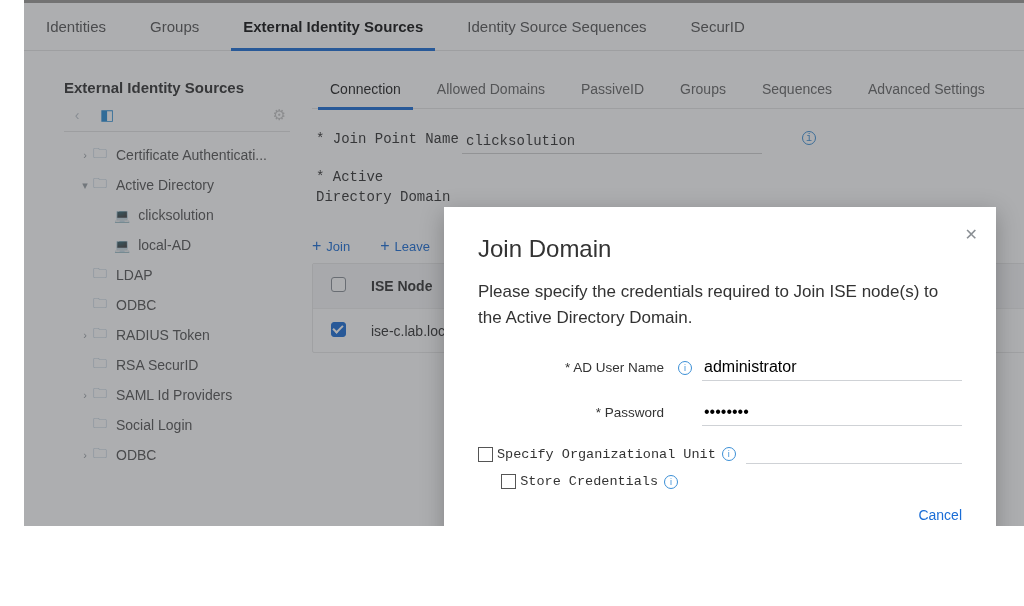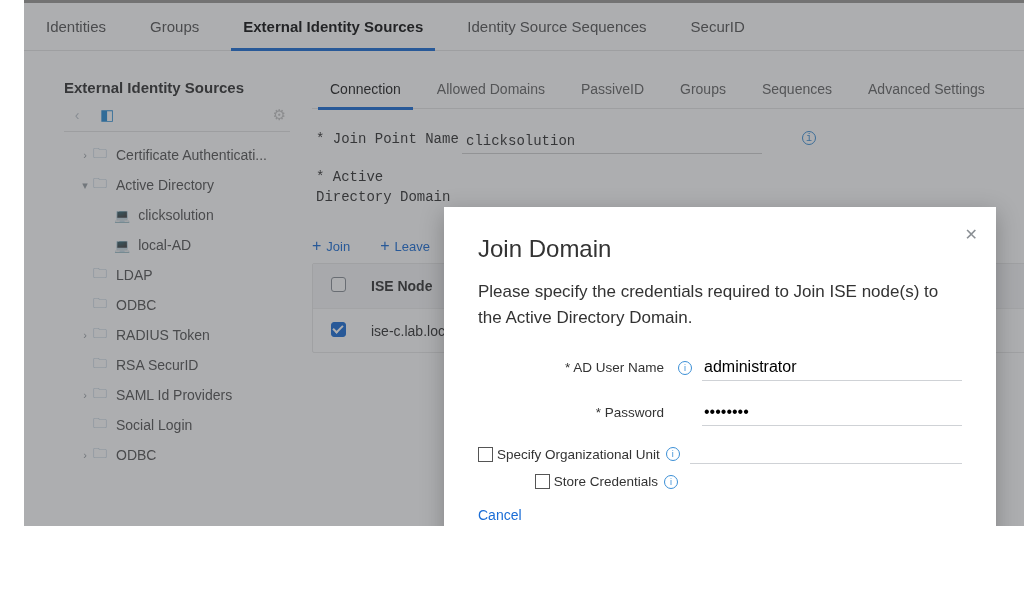--- a/index.html
+++ b/index.html
@@ -50,24 +50,24 @@
   .modal h2{margin:0 0 16px 0;font-size:24px;font-weight:400;color:#333;}
   .modal .desc{font-size:17px;color:#333;line-height:1.5;margin-bottom:24px;}
   .mrow{display:flex;align-items:center;margin-bottom:18px;}
   .mrow .mlbl{width:200px;text-align:right;font-size:13.5px;color:#333;padding-right:14px;}
   .mrow .minfo{width:14px;height:14px;border:1px solid #3b8fd6;border-radius:50%;display:inline-flex;align-items:center;justify-content:center;font-size:9px;color:#3b8fd6;margin-right:10px;cursor:pointer;}
   .mrow input[type=text],.mrow input[type=password]{flex:1;border:none;border-bottom:1px solid #cfd2d6;padding:4px 2px;font-size:16px;outline:none;}
   .chkrow{display:flex;align-items:center;margin-top:6px;margin-bottom:10px;}
   .chkrow .chkwrap{width:200px;display:flex;justify-content:flex-end;align-items:center;padding-right:0;}
   .chkrow .chkwrap.right{justify-content:flex-end;align-items:center;}
   .chkbox{width:15px;height:15px;border:1.5px solid #555;display:inline-block;margin-right:4px;}
-  .chkrow .chklbl{font-size:13.5px;color:#333;}
+  .chkrow .chklbl{font-size:13.5px;color:#333;font-family:Liberation Mono, monospace;}
   .chkrow .minfo2{width:14px;height:14px;border:1px solid #3b8fd6;border-radius:50%;display:inline-flex;align-items:center;justify-content:center;font-size:9px;color:#3b8fd6;margin-left:6px;cursor:pointer;}
   .chkrow .ouline{flex:1;border-bottom:1px solid #cfd2d6;margin-left:10px;height:20px;}
-  .mfoot{display:flex;align-items:center;margin-top:18px;gap:24px;}
+  .mfoot{display:flex;justify-content:flex-end;align-items:center;margin-top:18px;gap:24px;}
   .mfoot .cancel{color:#1a6dd6;font-size:14px;cursor:pointer;}
   .mfoot .ok{background:#4a9fe0;color:#fff;border:none;border-radius:4px;padding:9px 28px;font-size:14px;cursor:pointer;}
 </style>
 </head>
 <body>
 
 <div class="page">
 
   <div class="topnav" id="topnav">
       <div class="tab">Identities</div>

